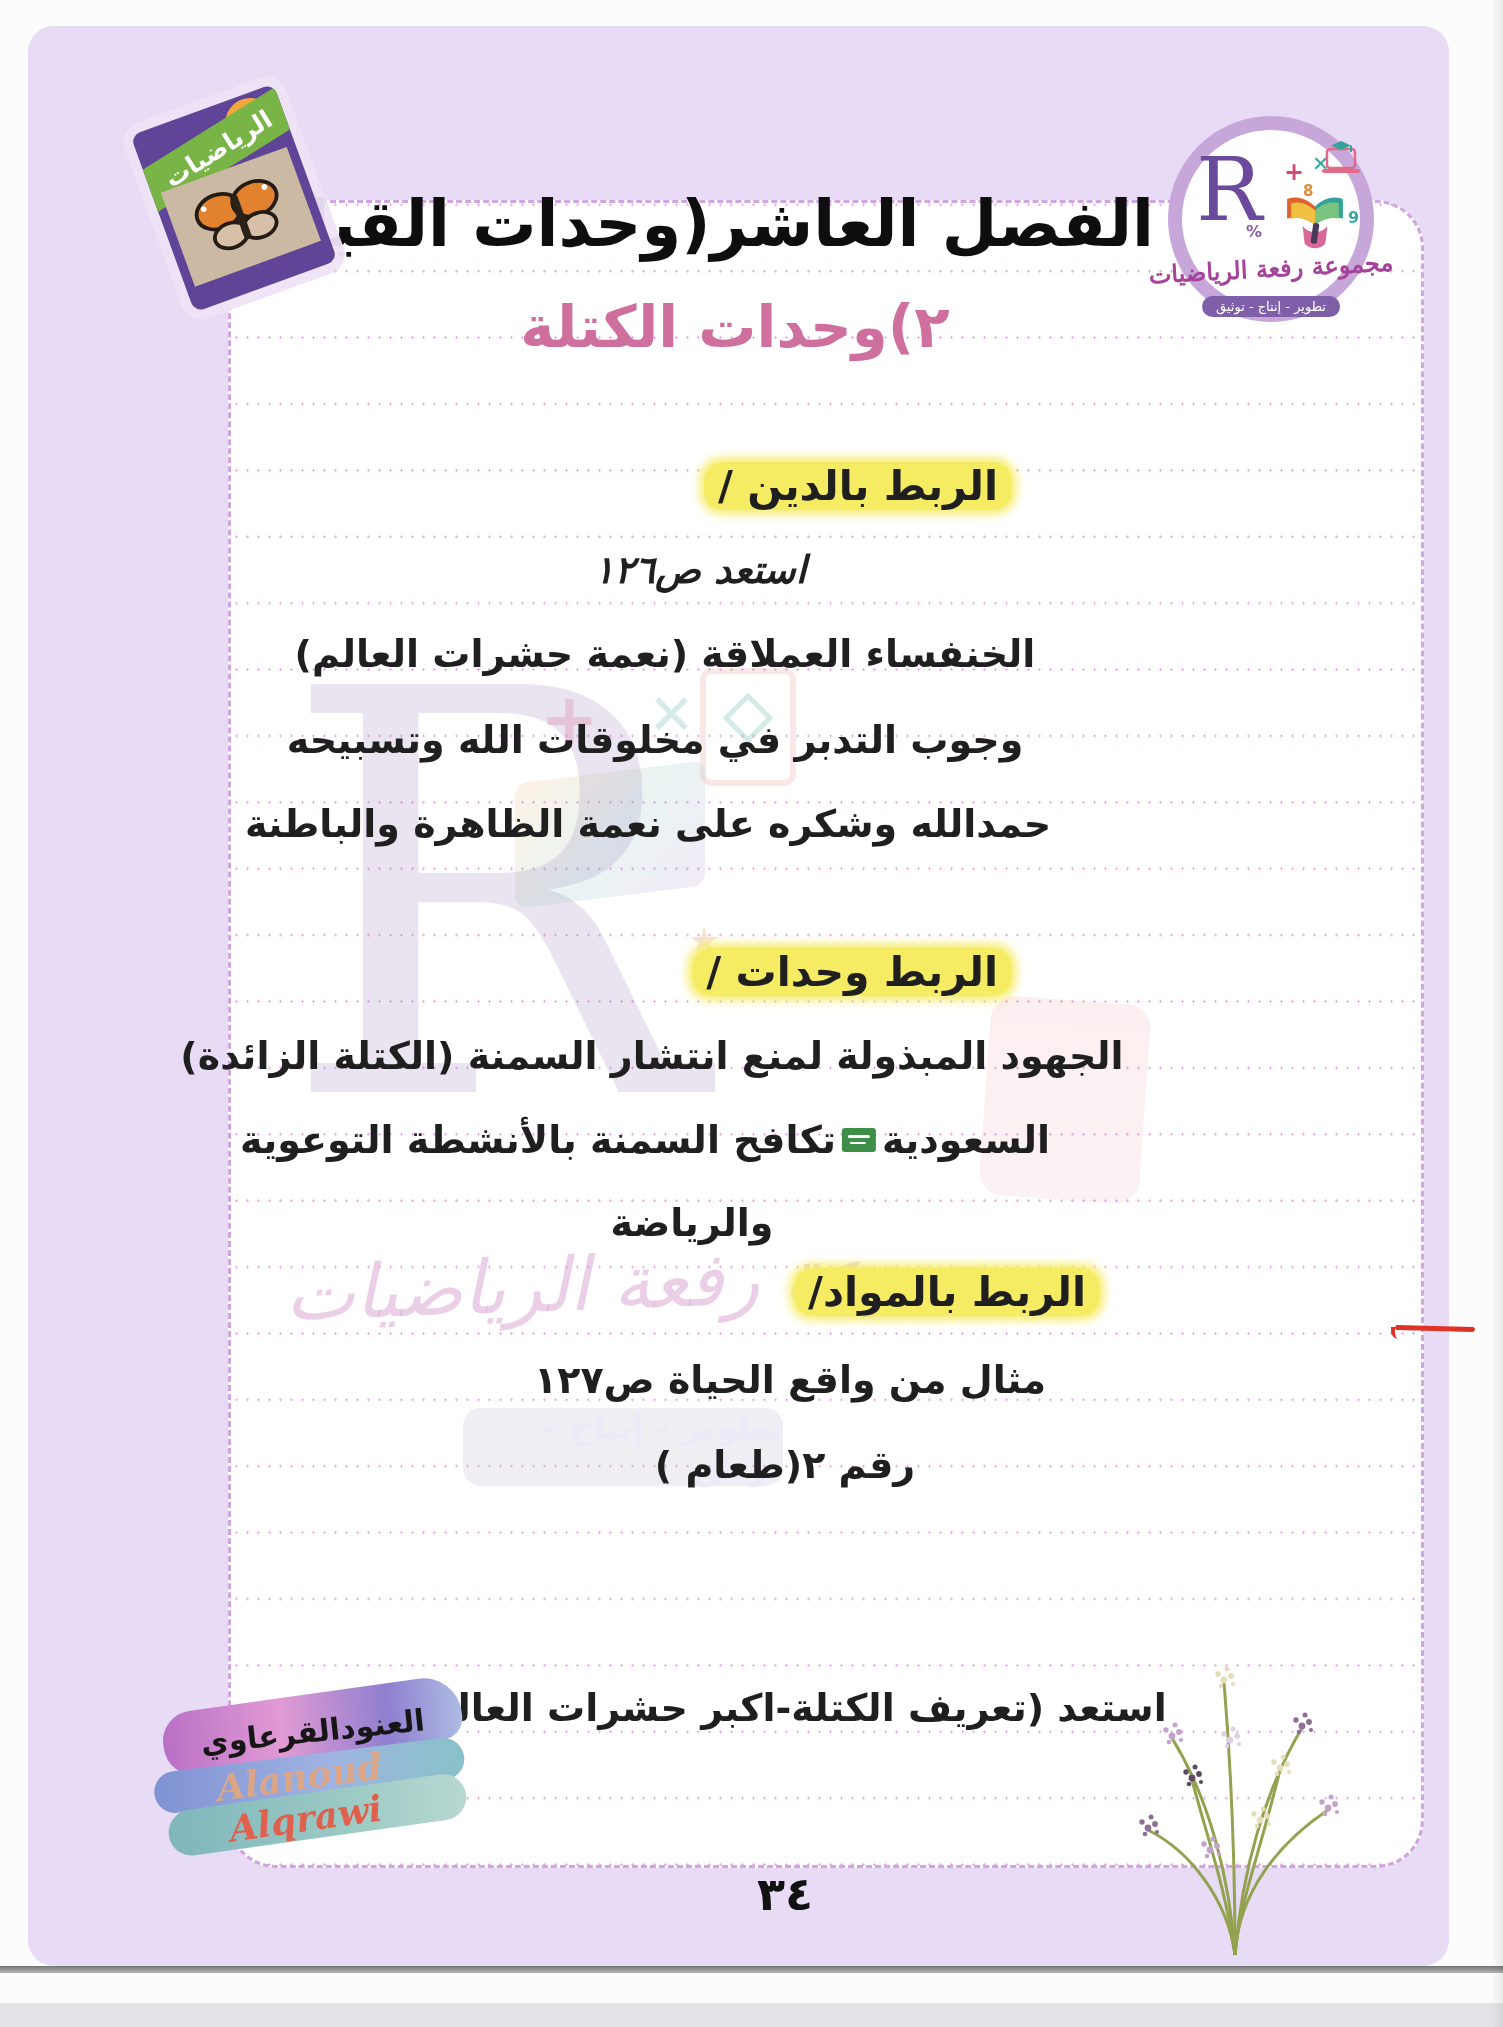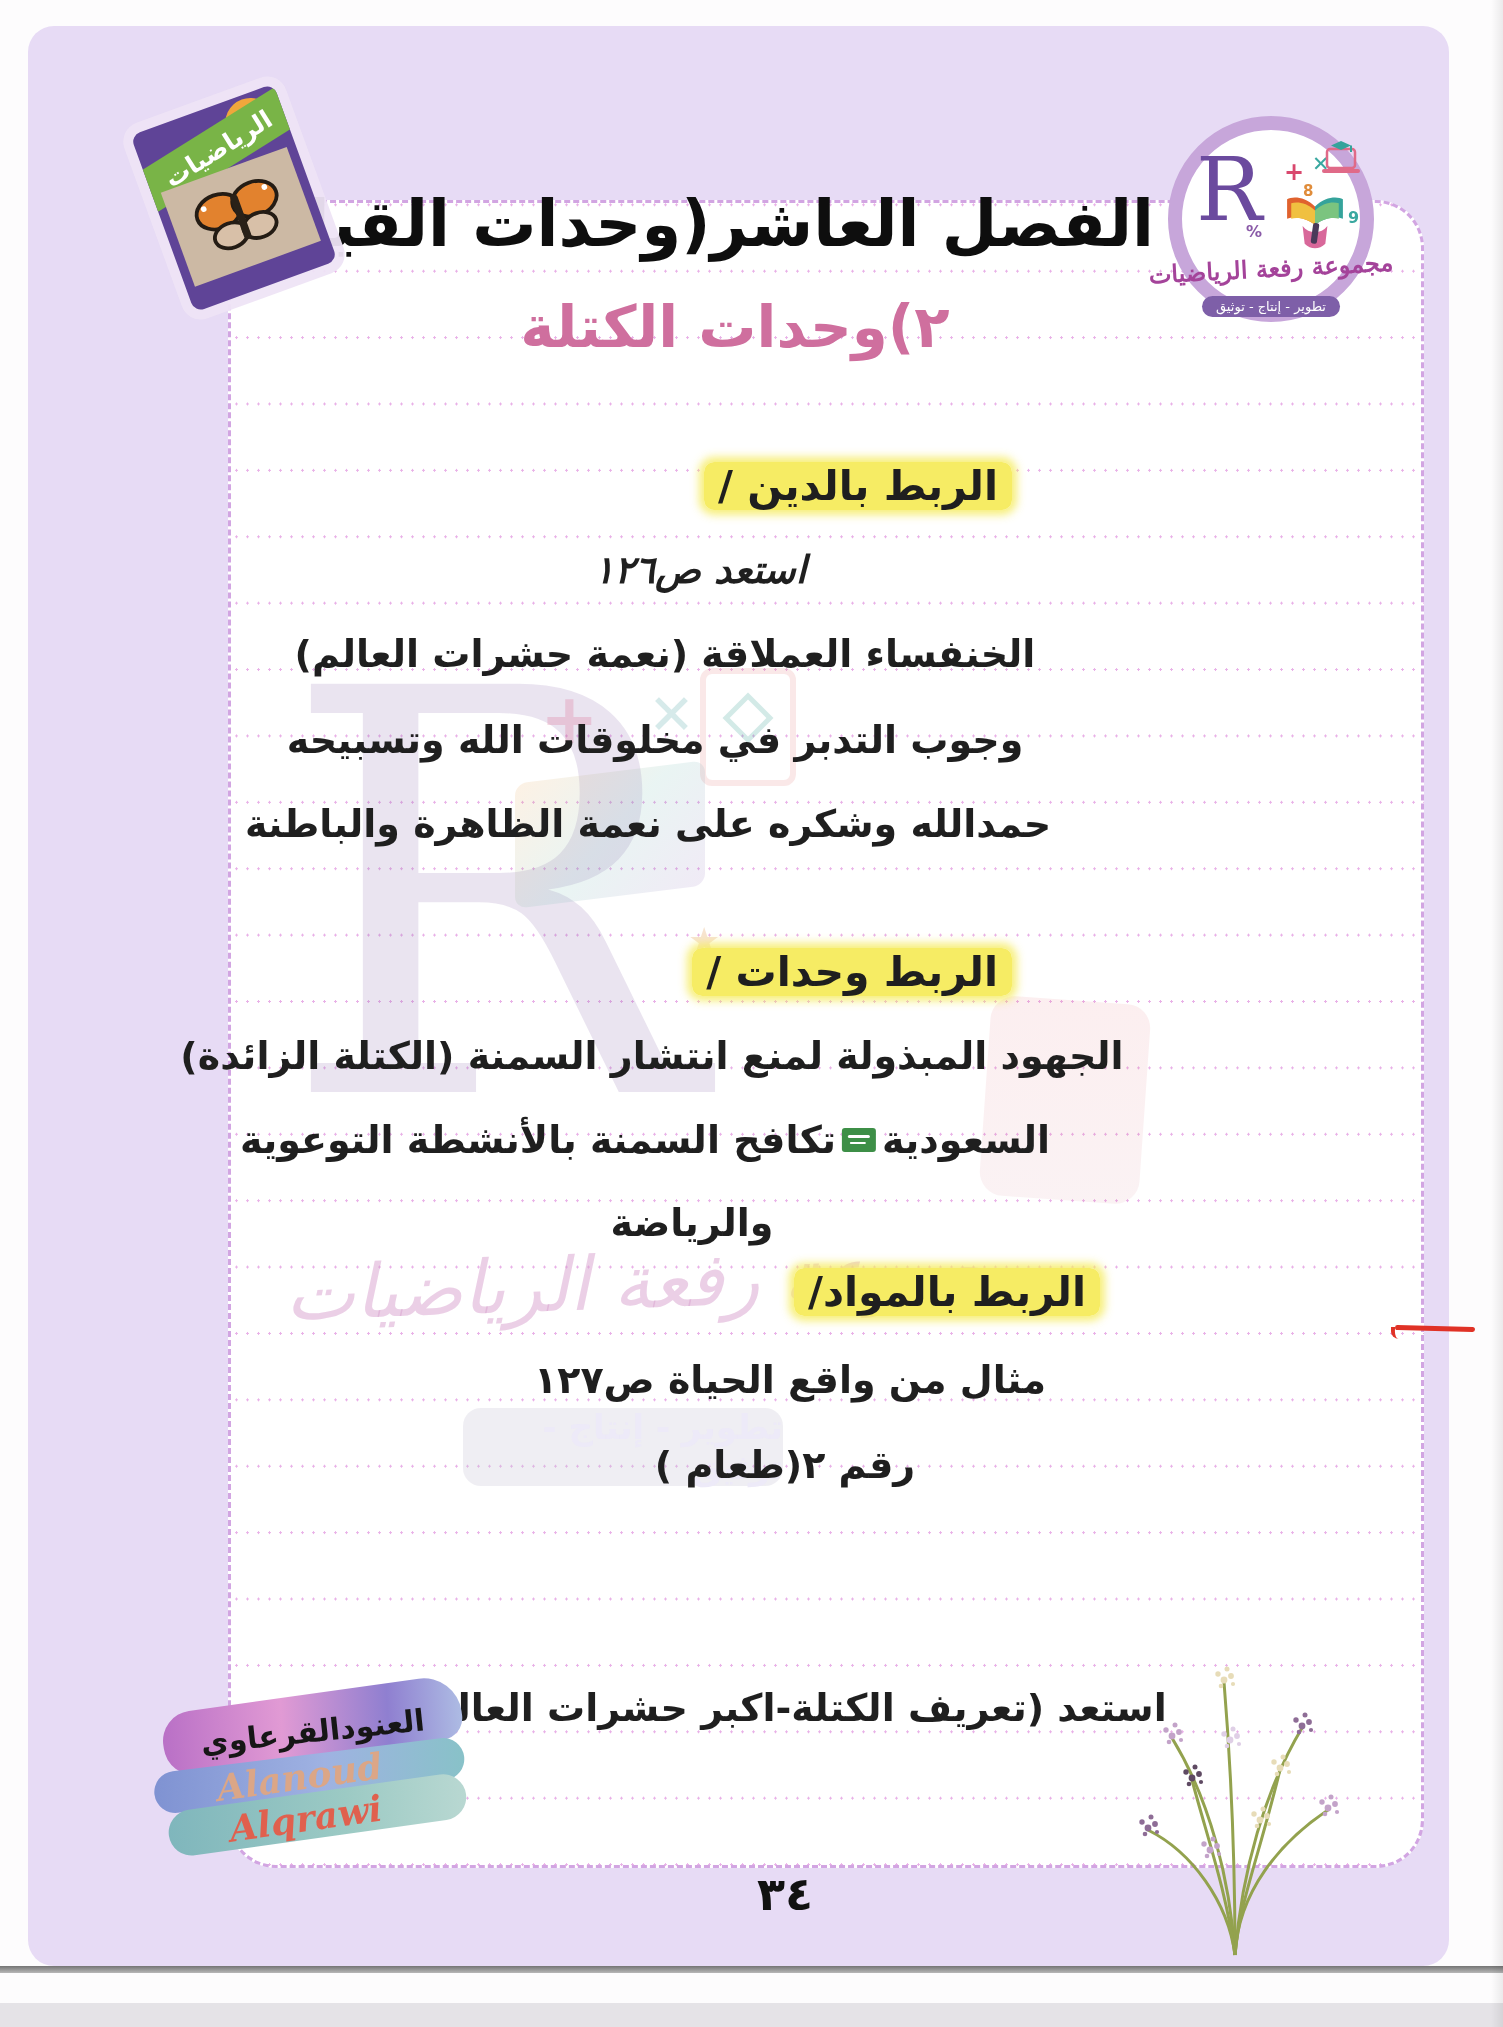--- a/index.html
+++ b/index.html
@@ -21,21 +21,21 @@
   .notebook{position:absolute;left:228px;top:200px;width:1190px;height:1662px;
     background-color:#fff;border:3px dashed #d2a5e2;border-radius:48px;
     background-image:radial-gradient(ellipse 2.4px 2.2px at center,rgba(222,140,220,.68) 60%,transparent 61%);
     background-size:11px 66.4px;background-position:0 35px;}
 
   .aline{position:absolute;font-family:"DejaVu Sans",sans-serif;font-weight:700;color:#1f1f1f;
     white-space:nowrap;direction:rtl;line-height:1.15;}
   .center{transform:translateX(-50%);}
   .body-line{font-size:38px;}
   .heading{font-size:41px;font-weight:800;}
-  .hl{background:#f6ec64;padding:0 14px;border-radius:10px;box-shadow:0 0 8px 5px rgba(246,236,100,.85);}
+  .hl{background:#f6ec64;padding:0 14px;border-radius:18px;box-shadow:0 0 8px 5px rgba(246,236,100,.85);}
 
   .page-title{font-size:64px;font-weight:900;color:#0e0e0e;letter-spacing:-2px;}
   .page-subtitle{font-size:58px;font-weight:900;color:#cf6f9e;}
   .page-number{font-size:46px;font-weight:700;color:#111;}
 
   
   .flag{display:inline-block;width:34px;height:24px;background:#3d8f47;border-radius:3px;
     vertical-align:middle;margin:0 6px;position:relative;top:-3px;}
   .flag i{position:absolute;left:6px;top:7px;width:22px;height:3px;background:#fff;border-radius:2px;}
   .flag b{position:absolute;left:8px;top:14px;width:16px;height:2px;background:#fff;border-radius:2px;}

